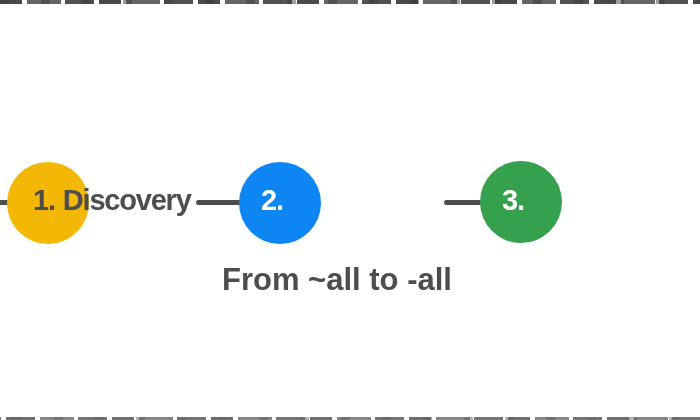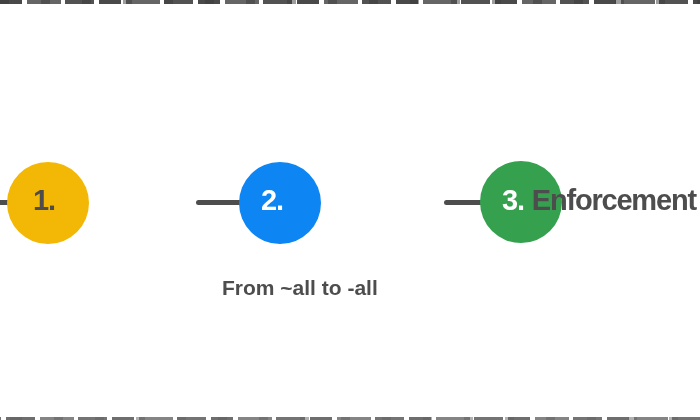--- a/index.html
+++ b/index.html
@@ -68,22 +68,22 @@
     white-space: nowrap;
   }
   .step-label.l1 { left: 33px; }
   .step-label.l2 { left: 261px; }
   .step-label.l3 { left: 502px; }
 
   
   .caption {
     position: absolute;
     left: 222px;
-    top: 272px;
-    font-size: 21px;
+    top: 264px;
+    font-size: 31px;
     line-height: 31px;
     font-weight: bold;
     color: #4d4d4d;
     white-space: nowrap;
   }
 </style>
 </head>
 <body>
 
 <div class="slide">
@@ -94,26 +94,26 @@
   <div class="connector stub-left" style="background-color: rgb(77, 77, 77);"></div>
   <div class="connector conn-1" style="background-color: rgb(77, 77, 77);"></div>
   <div class="connector conn-2" style="background-color: rgb(77, 77, 77);"></div>
 
   <div class="circle c1" style="background-color: rgb(243, 183, 5);"></div>
   <div class="circle c2" style="background-color: rgb(13, 133, 242);"></div>
   <div class="circle c3" style="background-color: rgb(53, 161, 79);"></div>
 
   <div class="step-label l1">
     <span style="color: rgb(77, 77, 77);">1.</span>
+    <span>Discovery</span>
   </div>
 
   <div class="step-label l2">
     <span style="color: rgb(255, 255, 255);">2.</span>
   </div>
 
   <div class="step-label l3">
     <span style="color: rgb(255, 255, 255);">3.</span>
-    <span>Enforcement</span>
   </div>
 
   <div class="caption" style="color: rgb(77, 77, 77);">From ~all to -all</div>
 
 </div>
 
 </body></html>

